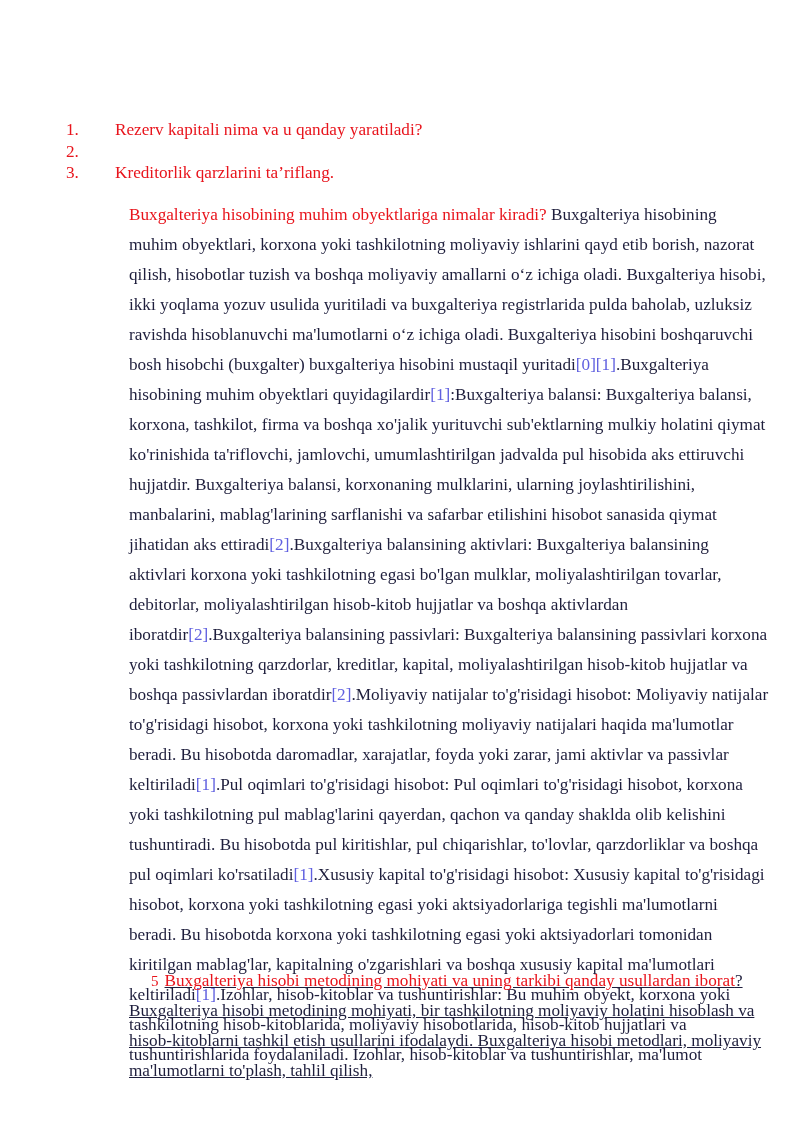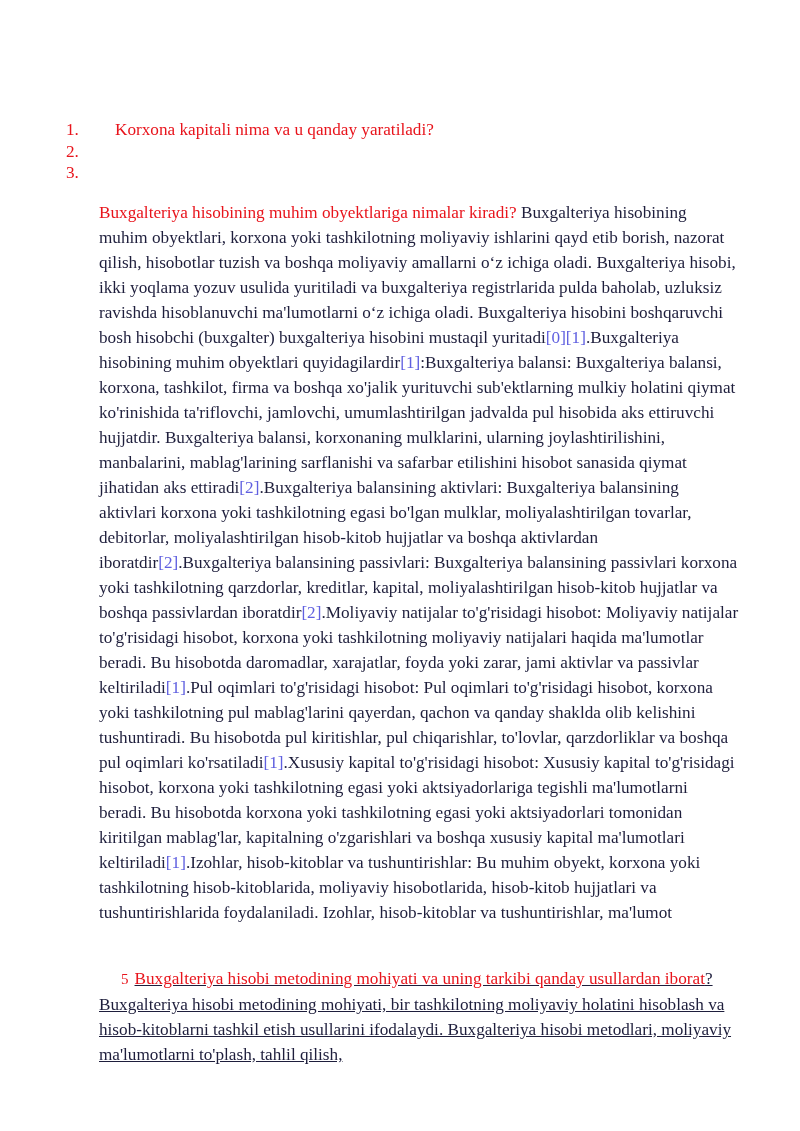--- a/index.html
+++ b/index.html
@@ -2,43 +2,44 @@
 <html><head>
 <meta charset="utf-8">
 <style>
   html, body { margin: 0; padding: 0; background: #ffffff; }
   body { width: 800px; height: 1131px; position: relative; overflow: hidden;
          font-family: "Liberation Serif", "DejaVu Serif", serif; }
   .page { position: absolute; left: 0; top: 0; width: 800px; height: 1131px; }
   .qlist { position: absolute; left: 66px; top: 119px; width: 700px; margin: 0; padding: 0; list-style: none; }
   .qlist li { font-size: 17.2px; line-height: 21.5px; color: #e8141c; display: flex; }
   .qlist .num { width: 49px; flex: 0 0 49px; }
-  .para { position: absolute; left: 99px; width: 640px; font-size: 17.2px; line-height: 25px;
+  .para { position: absolute; left: 129px; width: 640px; font-size: 17.2px; line-height: 30px;
           color: #1e1e3c; margin: 0; }
   .p1 { top: 200px; }
   .p2 { top: 966px; text-decoration: underline; }
   .red { color: #e8141c; }
   .ref { color: #6060e0; }
   .num5 { display: inline-block; margin-left: 22px; margin-right: 6px; font-size: 15px; color: #e8141c; }
 </style>
 </head>
 <body>
 
 <div class="page">
 
   <ol class="qlist">
     <li>
       <span class="num">1.</span>
-      <span>Korxona kapitali nima va u qanday yaratiladi?</span>
+      <span>Rezerv kapitali nima va u qanday yaratiladi?</span>
     </li>
     <li>
       <span class="num">2.</span>
     </li>
     <li>
       <span class="num">3.</span>
+      <span>Kreditorlik qarzlarini ta’riflang.</span>
     </li>
   </ol>
 
   <p class="para p1"><span class="red">Buxgalteriya hisobining muhim obyektlariga nimalar kiradi?</span><span> Buxgalteriya hisobining muhim obyektlari, korxona yoki tashkilotning moliyaviy ishlarini qayd etib borish, nazorat qilish, hisobotlar tuzish va boshqa moliyaviy amallarni o‘z ichiga oladi. Buxgalteriya hisobi, ikki yoqlama yozuv usulida yuritiladi va buxgalteriya registrlarida pulda baholab, uzluksiz ravishda hisoblanuvchi ma'lumotlarni o‘z ichiga oladi. Buxgalteriya hisobini boshqaruvchi bosh hisobchi (buxgalter) buxgalteriya hisobini mustaqil yuritadi</span><span class="ref">[0]</span><span class="ref">[1]</span><span>.Buxgalteriya hisobining muhim obyektlari quyidagilardir</span><span class="ref">[1]</span><span>:Buxgalteriya balansi: Buxgalteriya balansi, korxona, tashkilot, firma va boshqa xo'jalik yurituvchi sub'ektlarning mulkiy holatini qiymat ko'rinishida ta'riflovchi, jamlovchi, umumlashtirilgan jadvalda pul hisobida aks ettiruvchi hujjatdir. Buxgalteriya balansi, korxonaning mulklarini, ularning joylashtirilishini, manbalarini, mablag'larining sarflanishi va safarbar etilishini hisobot sanasida qiymat jihatidan aks ettiradi</span><span class="ref">[2]</span><span>.Buxgalteriya balansining aktivlari: Buxgalteriya balansining aktivlari korxona yoki tashkilotning egasi bo'lgan mulklar, moliyalashtirilgan tovarlar, debitorlar, moliyalashtirilgan hisob-kitob hujjatlar va boshqa aktivlardan iboratdir</span><span class="ref">[2]</span><span>.Buxgalteriya balansining passivlari: Buxgalteriya balansining passivlari korxona yoki tashkilotning qarzdorlar, kreditlar, kapital, moliyalashtirilgan hisob-kitob hujjatlar va boshqa passivlardan iboratdir</span><span class="ref">[2]</span><span>.Moliyaviy natijalar to'g'risidagi hisobot: Moliyaviy natijalar to'g'risidagi hisobot, korxona yoki tashkilotning moliyaviy natijalari haqida ma'lumotlar beradi. Bu hisobotda daromadlar, xarajatlar, foyda yoki zarar, jami aktivlar va passivlar keltiriladi</span><span class="ref">[1]</span><span>.Pul oqimlari to'g'risidagi hisobot: Pul oqimlari to'g'risidagi hisobot, korxona yoki tashkilotning pul mablag'larini qayerdan, qachon va qanday shaklda olib kelishini tushuntiradi. Bu hisobotda pul kiritishlar, pul chiqarishlar, to'lovlar, qarzdorliklar va boshqa pul oqimlari ko'rsatiladi</span><span class="ref">[1]</span><span>.Xususiy kapital to'g'risidagi hisobot: Xususiy kapital to'g'risidagi hisobot, korxona yoki tashkilotning egasi yoki aktsiyadorlariga tegishli ma'lumotlarni beradi. Bu hisobotda korxona yoki tashkilotning egasi yoki aktsiyadorlari tomonidan kiritilgan mablag'lar, kapitalning o'zgarishlari va boshqa xususiy kapital ma'lumotlari keltiriladi</span><span class="ref">[1]</span><span>.Izohlar, hisob-kitoblar va tushuntirishlar: Bu muhim obyekt, korxona yoki tashkilotning hisob-kitoblarida, moliyaviy hisobotlarida, hisob-kitob hujjatlari va tushuntirishlarida foydalaniladi. Izohlar, hisob-kitoblar va tushuntirishlar, ma'lumot</span></p>
 
   <p class="para p2"><span class="num5">5</span><span class="red">Buxgalteriya hisobi metodining mohiyati va uning tarkibi qanday usullardan iborat</span><span>?</span><span> Buxgalteriya hisobi metodining mohiyati, bir tashkilotning moliyaviy holatini hisoblash va hisob-kitoblarni tashkil etish usullarini ifodalaydi. Buxgalteriya hisobi metodlari, moliyaviy ma'lumotlarni to'plash, tahlil qilish,</span></p>
 
 </div>
 
 </body></html>

